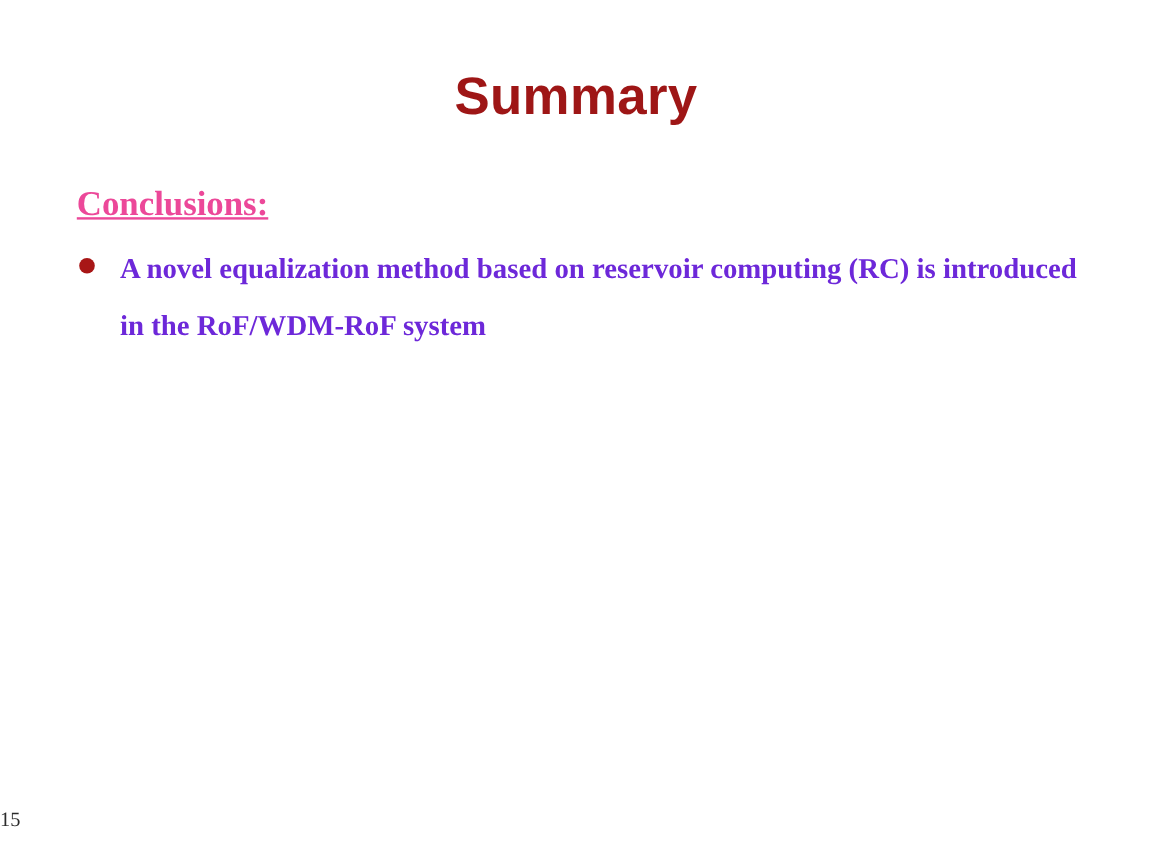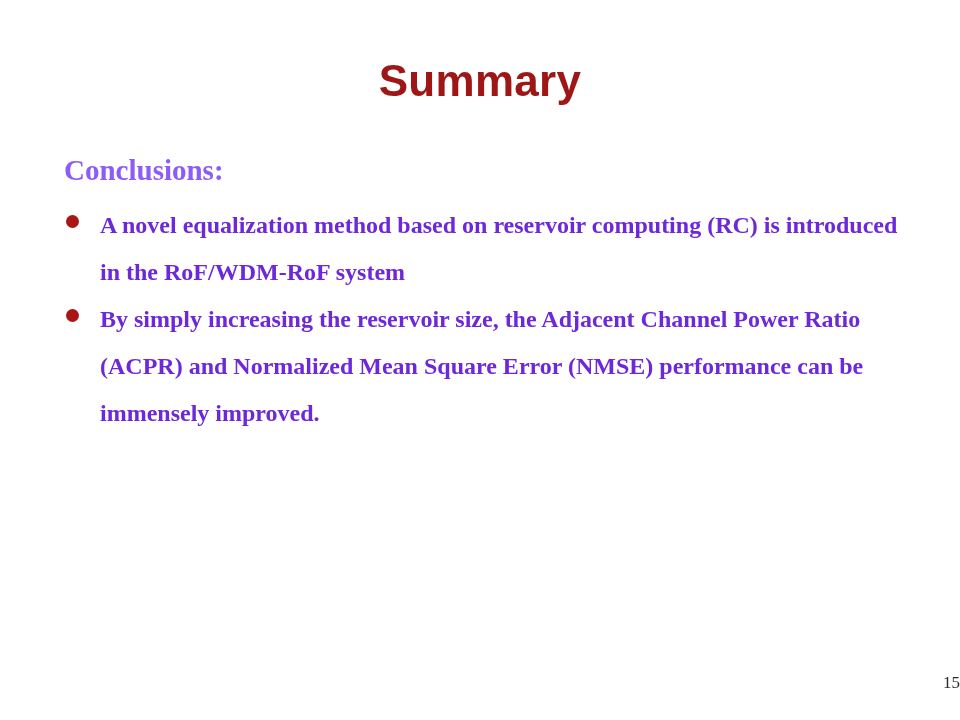--- a/index.html
+++ b/index.html
@@ -44,23 +44,24 @@
     top: 152px;
     left: 64px;
     width: 850px;
   }
 
   .section-heading {
     font-family: "Liberation Serif", "DejaVu Serif", serif;
     font-weight: bold;
     font-size: 29px;
     line-height: 36px;
-    color: #8b5cf6;
+    color: #ec4899;
     margin: 0 0 14px 0;
     white-space: nowrap;
+    text-decoration: underline;
   }
 
   .bullet-list {
     list-style: none;
     margin: 0;
     padding: 0;
   }
 
   .bullet-item {
     position: relative;
@@ -87,21 +88,21 @@
     white-space: pre-wrap;
     display: block;
   }
 
   
   .page-number {
     position: absolute;
     top: 673px;
     left: 0;
     width: 960px;
-    text-align: right;
+    text-align: left;
     font-family: "Liberation Serif", "DejaVu Serif", serif;
     font-size: 17px;
     line-height: 20px;
     color: #2B2B2B;
   }
 </style>
 </head>
 <body>
 
 <div class="slide">
@@ -113,23 +114,19 @@
     <div class="section-heading">Conclusions:</div>
 
     <ul class="bullet-list">
 
       <li class="bullet-item">
         <span class="bullet-marker"></span>
         <span class="bullet-text">A novel equalization method based on reservoir computing (RC) is introduced in the RoF/WDM-RoF system</span>
       </li>
 
 
-      <li class="bullet-item">
-        <span class="bullet-marker"></span>
-        <span class="bullet-text">By simply increasing the reservoir size, the Adjacent Channel Power Ratio (ACPR) and Normalized Mean Square Error (NMSE) performance can be  immensely improved.</span>
-      </li>
 
     </ul>
   </div>
 
   <div class="page-number">15</div>
 
 </div>
 
 </body></html>

